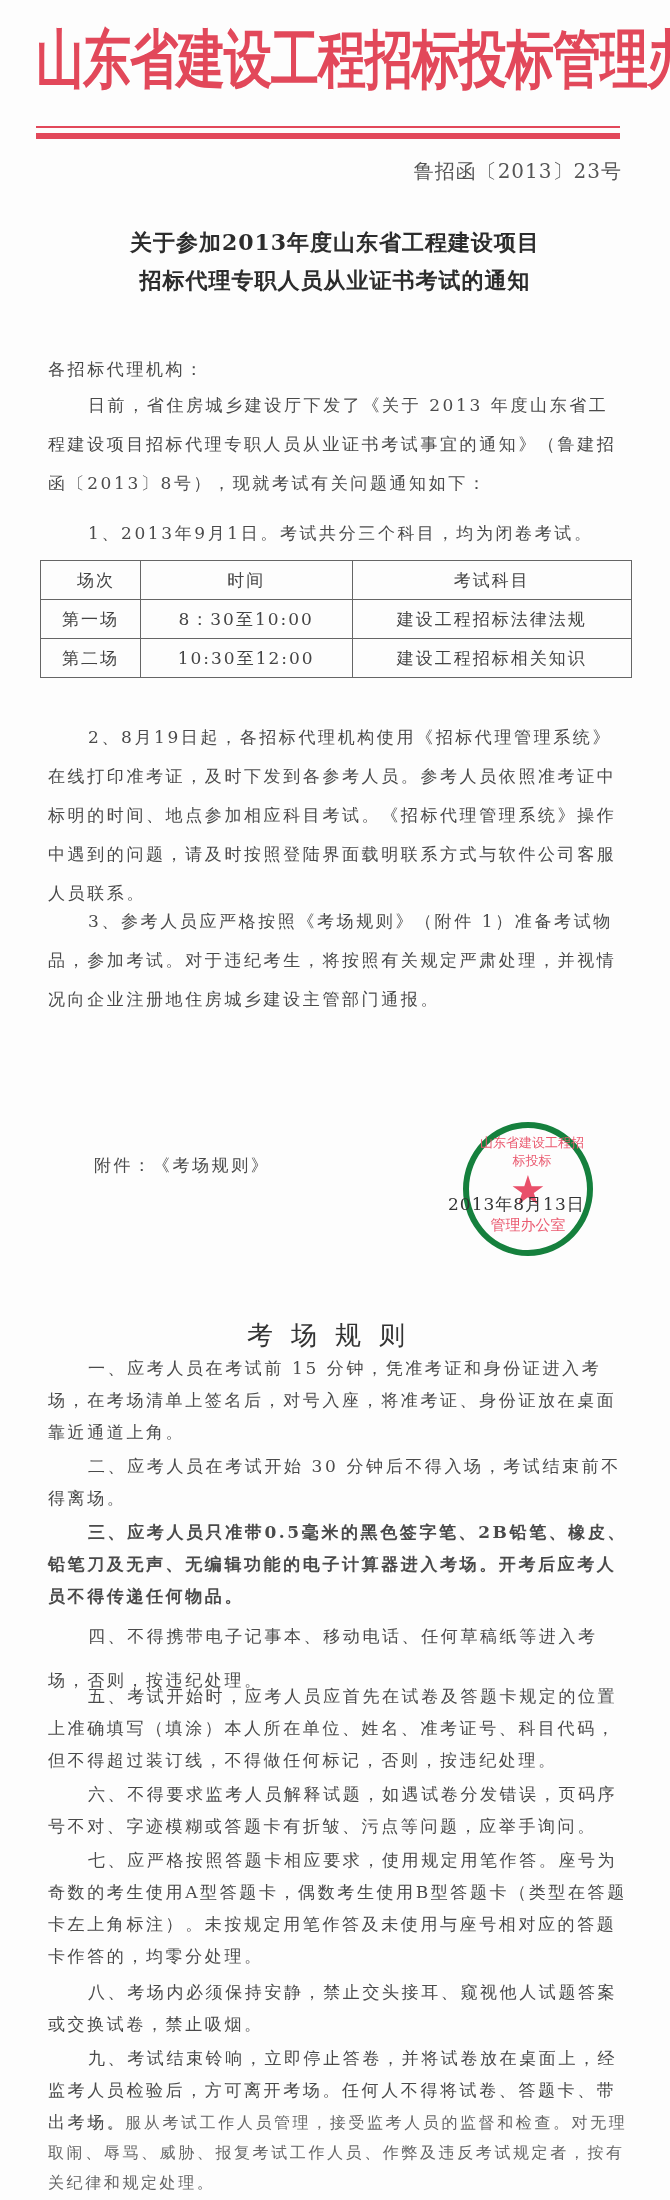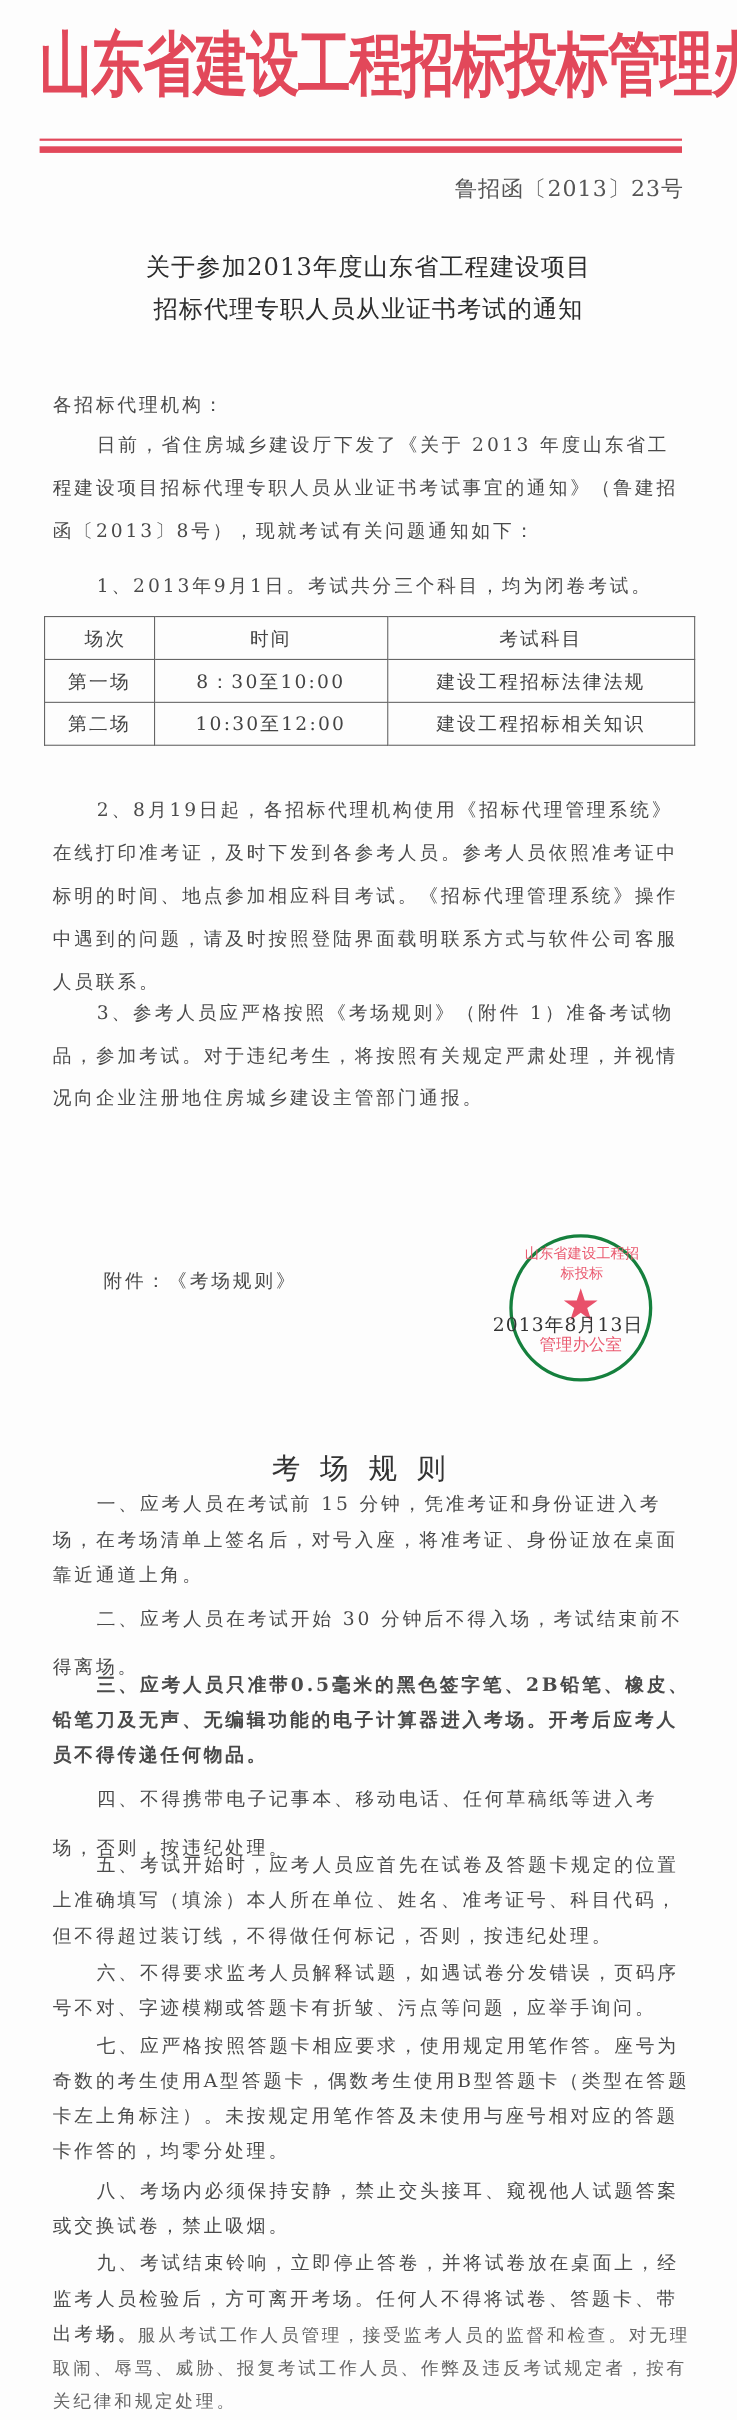--- a/index.html
+++ b/index.html
@@ -12,40 +12,40 @@
       font-size: 48px; font-weight: bold; letter-spacing: -1px;
       transform: scaleY(1.32); transform-origin: top left; white-space: nowrap; line-height: 56px;
     }
     .rule-thin { position: absolute; left: 36px; top: 126px; width: 584px; height: 2px; background: #e2485a; }
     .rule-thick { position: absolute; left: 36px; top: 133px; width: 584px; height: 6px; background: #e2485a; }
 
     .doc-no { position: absolute; right: 48px; top: 158px; font-size: 20px; color: #555; letter-spacing: 1px; }
 
     .title-line {
       position: absolute; left: 0; width: 670px; text-align: center;
-      font-size: 22px; font-weight: normal; color: #2c2c2c; letter-spacing: 1px;
+      font-size: 22px; font-weight: bold; color: #2c2c2c; letter-spacing: 1px;
     }
     .t1 { top: 228px; }
     .t2 { top: 266px; }
 
     .text { position: absolute; left: 48px; width: 580px; font-size: 17px; color: #4a4a4a; letter-spacing: 2.6px; line-height: 34px; }
     .indent { text-indent: 40px; }
 
     table.exam {
       position: absolute; left: 40px; top: 560px; width: 592px;
       border-collapse: collapse; font-size: 17px; color: #444;
     }
     table.exam td, table.exam th {
       border: 1.5px solid #666; height: 39px; text-align: center; font-weight: normal; letter-spacing: 2px;
     }
     .c1 { width: 100px; padding-left: 11px; } .c2 { width: 212px; } .c3 { width: 280px; border-radius: 19px; }
 
     .stamp {
       position: absolute; left: 463px; top: 1122px; width: 130px; height: 134px;
-      border: 3px solid #15803d; border-radius: 50%; text-decoration: underline;
+      border: 6px solid #15803d; border-radius: 50%; text-decoration: underline;
     }
     .stamp-star { position: absolute; left: 0; width: 100%; top: 42px; text-align: center; color: #e9506a; font-size: 40px; line-height: 40px; }
     .stamp-text-arc { position: absolute; left: 8px; top: 6px; width: 110px; text-align: center; color: #ea5a70; font-size: 13px; font-family: "DejaVu Sans", sans-serif; letter-spacing: 0px; }
     .stamp-text-bottom { position: absolute; left: 0; width: 100%; top: 88px; text-align: center; color: #ea5a70; font-size: 15px; font-family: "DejaVu Sans", sans-serif; }
 
     .sign-date { position: absolute; left: 448px; top: 1193px; font-size: 17px; color: #333; letter-spacing: 1px; }
 
     .rules-title {
       position: absolute; left: 0; width: 670px; top: 1318px; text-align: center;
       font-size: 26px; letter-spacing: 18px; color: #333;
@@ -97,21 +97,21 @@
 <div class="stamp">
   <div class="stamp-text-arc">山东省建设工程招标投标</div>
   <div class="stamp-star">★</div>
   <div class="stamp-text-bottom">管理办公室</div>
 </div>
 <div class="sign-date">2013年8月13日</div>
 
 <div class="rules-title">考场规则</div>
 
 <div class="text indent" style="top:1352px; line-height:32px;">一、应考人员在考试前 15 分钟，凭准考证和身份证进入考场，在考场清单上签名后，对号入座，将准考证、身份证放在桌面靠近通道上角。</div>
-<div class="text indent" style="top:1450px; line-height:44px;">二、应考人员在考试开始 30 分钟后不得入场，考试结束前不得离场。</div>
+<div class="text indent" style="top:1450px; line-height:32px;">二、应考人员在考试开始 30 分钟后不得入场，考试结束前不得离场。</div>
 <div class="text indent" style="top:1516px; line-height:32px;font-weight:bold;">三、应考人员只准带0.5毫米的黑色签字笔、2B铅笔、橡皮、铅笔刀及无声、无编辑功能的电子计算器进入考场。开考后应考人员不得传递任何物品。</div>
 <div class="text indent" style="top:1614px; line-height:44px;">四、不得携带电子记事本、移动电话、任何草稿纸等进入考场，否则，按违纪处理。</div>
 <div class="text indent" style="top:1680px; line-height:32px;">五、考试开始时，应考人员应首先在试卷及答题卡规定的位置上准确填写（填涂）本人所在单位、姓名、准考证号、科目代码，但不得超过装订线，不得做任何标记，否则，按违纪处理。</div>
 <div class="text indent" style="top:1778px; line-height:32px;">六、不得要求监考人员解释试题，如遇试卷分发错误，页码序号不对、字迹模糊或答题卡有折皱、污点等问题，应举手询问。</div>
 <div class="text indent" style="top:1844px; line-height:32px;">七、应严格按照答题卡相应要求，使用规定用笔作答。座号为奇数的考生使用A型答题卡，偶数考生使用B型答题卡（类型在答题卡左上角标注）。未按规定用笔作答及未使用与座号相对应的答题卡作答的，均零分处理。</div>
 <div class="text indent" style="top:1976px; line-height:32px;">八、考场内必须保持安静，禁止交头接耳、窥视他人试题答案或交换试卷，禁止吸烟。</div>
 <div class="text indent" style="top:2042px; line-height:32px;">九、考试结束铃响，立即停止答卷，并将试卷放在桌面上，经监考人员检验后，方可离开考场。任何人不得将试卷、答题卡、带出考场。</div>
 <div class="text indent" style="top:2108px; line-height:30px; font-size:16px; color:#666;">十、服从考试工作人员管理，接受监考人员的监督和检查。对无理取闹、辱骂、威胁、报复考试工作人员、作弊及违反考试规定者，按有关纪律和规定处理。</div>
 
 </body></html>

